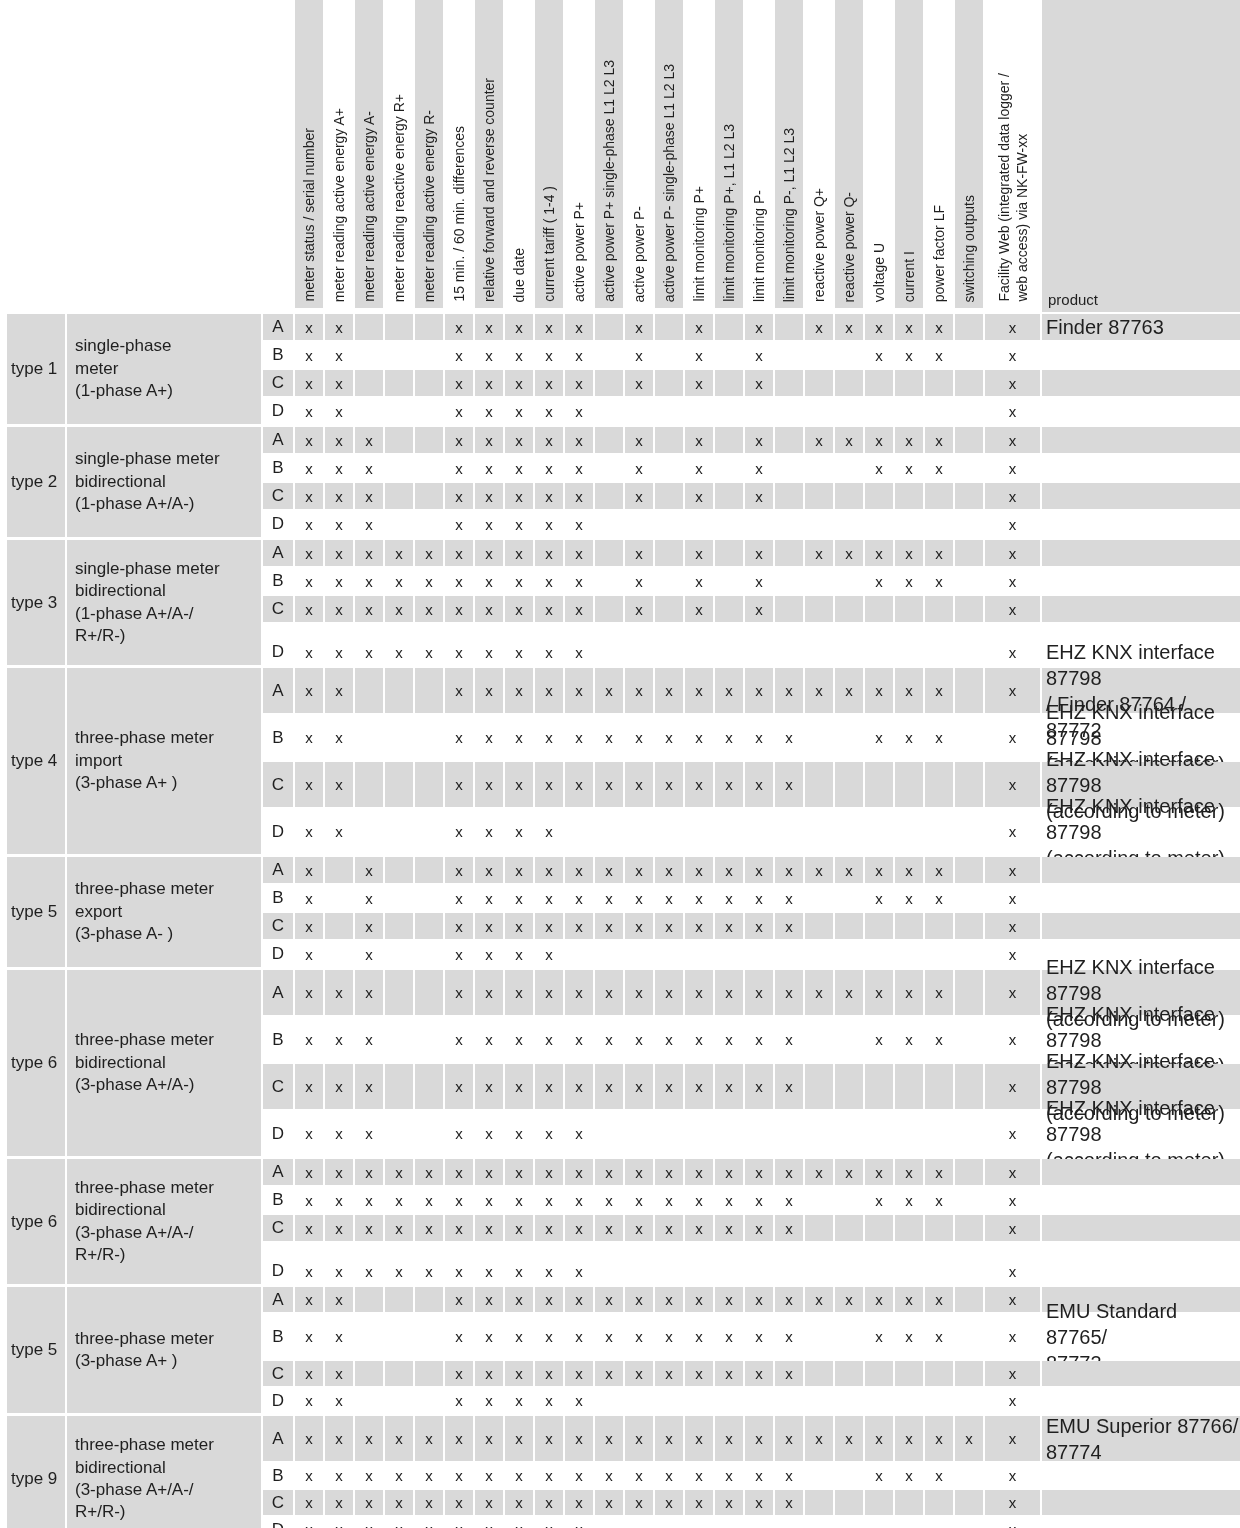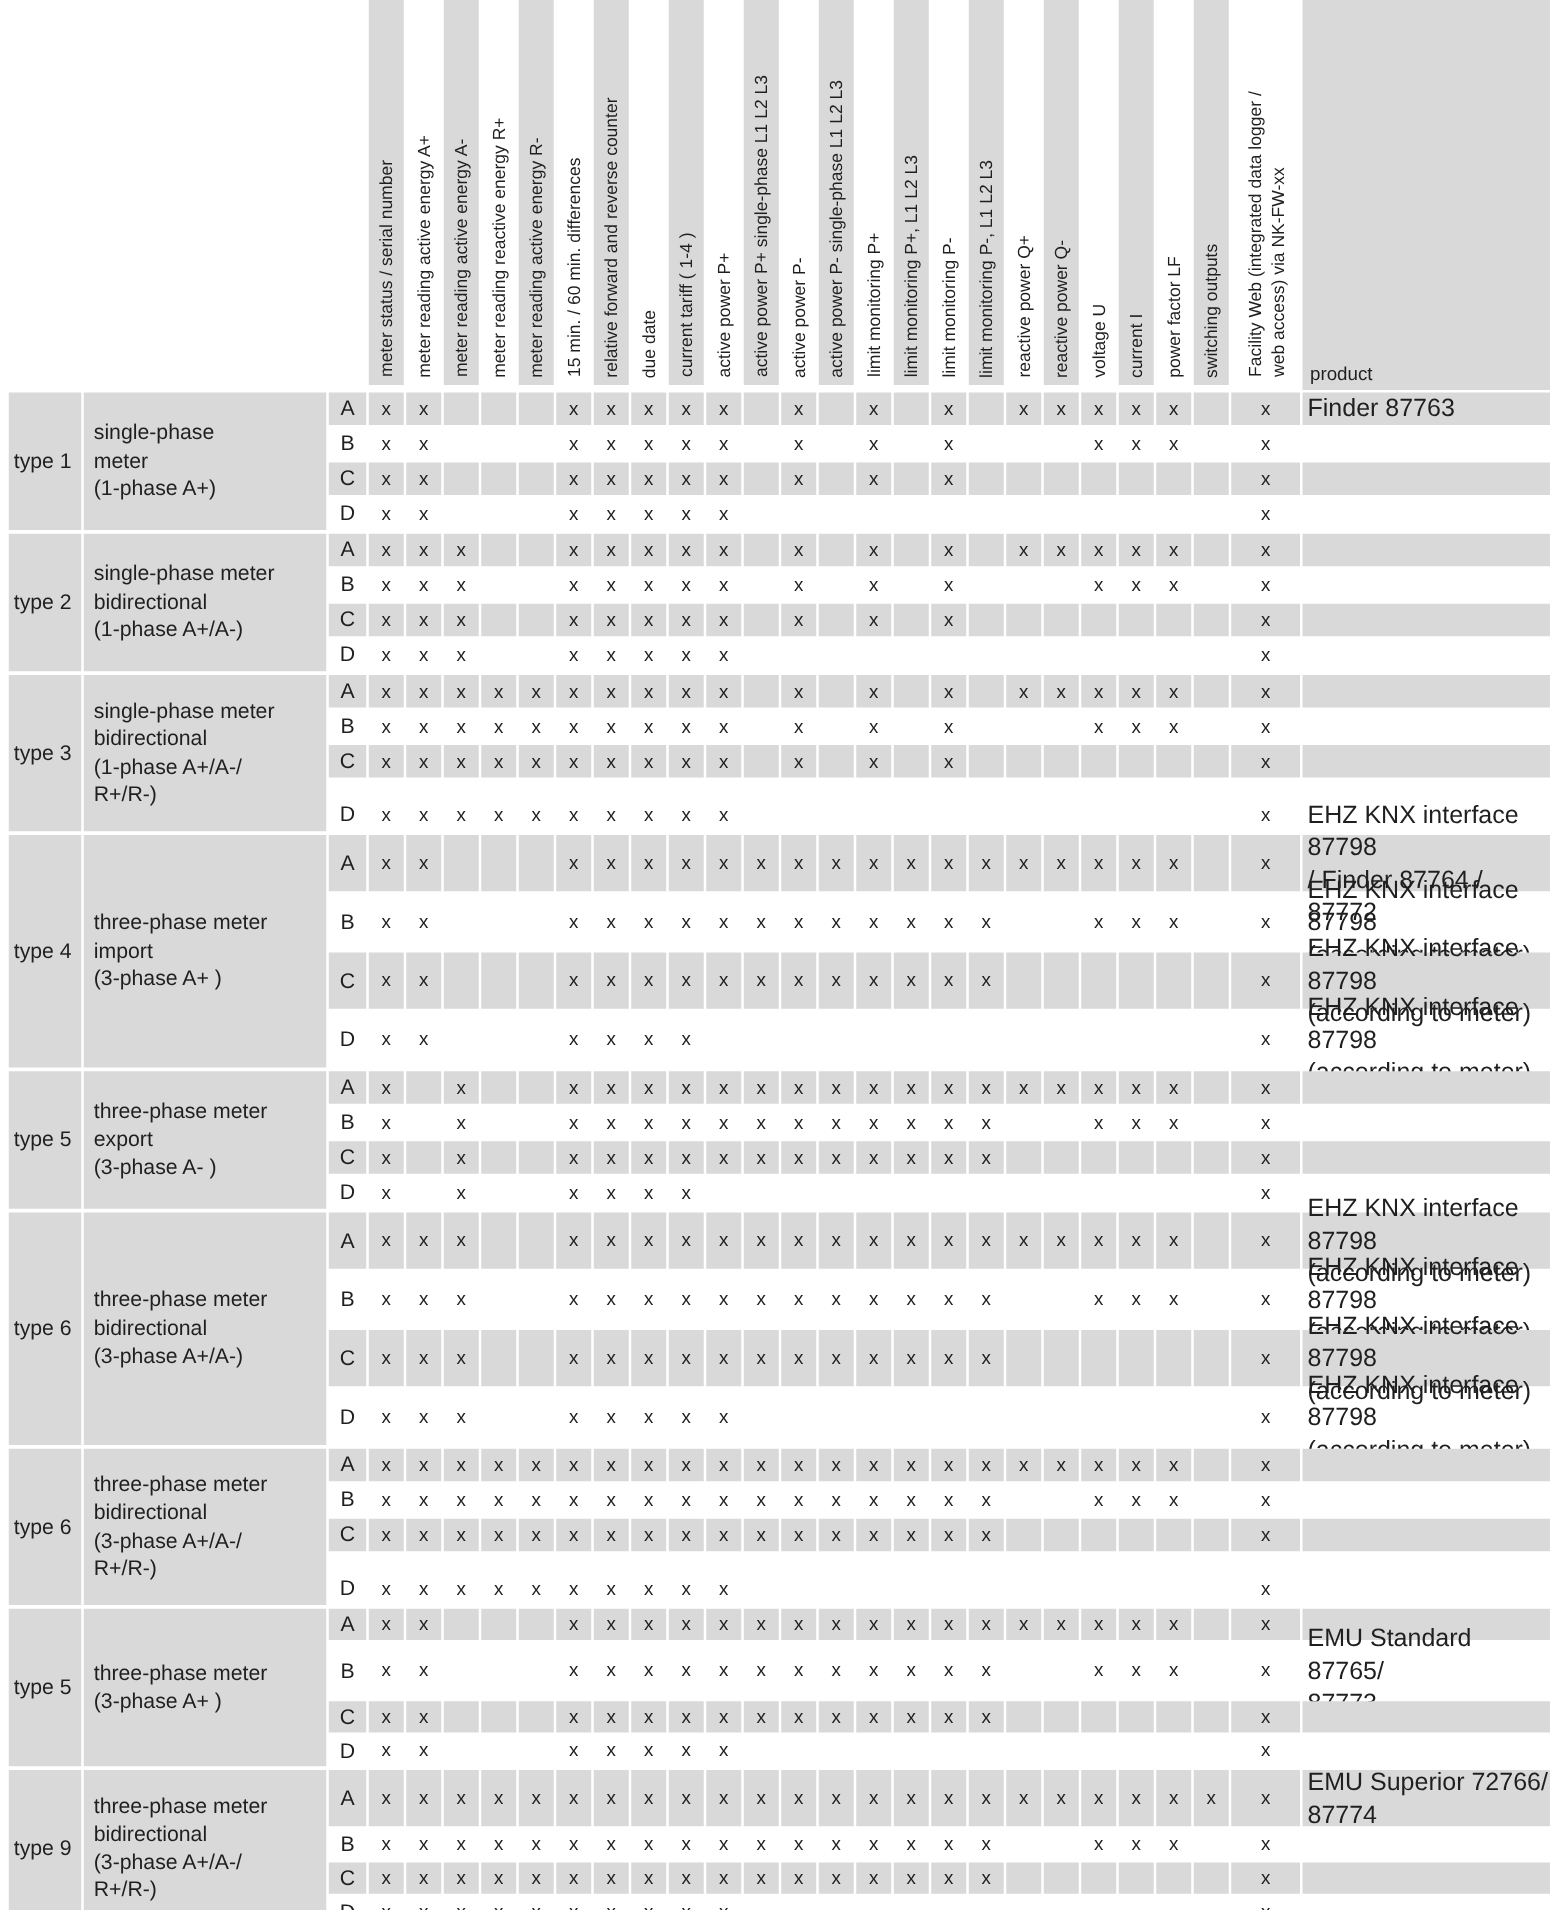--- a/index.html
+++ b/index.html
@@ -1054,21 +1054,21 @@
         <div class="mcell g" style="grid-area: 1 / 18;">x</div>
         <div class="mcell g" style="grid-area: 1 / 19;">x</div>
         <div class="mcell g" style="grid-area: 1 / 20;">x</div>
         <div class="mcell g" style="grid-area: 1 / 21;">x</div>
         <div class="mcell g" style="grid-area: 1 / 22;">x</div>
         <div class="mcell g" style="grid-area: 1 / 23;">x</div>
         <div class="mcell g" style="grid-area: 1 / 24;">x</div>
         <div class="mcell g" style="grid-area: 1 / 25;">x</div>
         <div class="mcell g" style="grid-area: 1 / 26;">x</div>
         <div class="mcell g" style="grid-area: 1 / 27;">x</div>
-        <div class="pcell g" style="grid-area: 1 / 28;">EMU Superior 72766/
+        <div class="pcell g" style="grid-area: 1 / 28;">EMU Superior 87766/
 87774</div>
         <div class="lcell" style="grid-area: 2 / 3;">B</div>
         <div class="mcell" style="grid-area: 2 / 4;">x</div>
         <div class="mcell" style="grid-area: 2 / 5;">x</div>
         <div class="mcell" style="grid-area: 2 / 6;">x</div>
         <div class="mcell" style="grid-area: 2 / 7;">x</div>
         <div class="mcell" style="grid-area: 2 / 8;">x</div>
         <div class="mcell" style="grid-area: 2 / 9;">x</div>
         <div class="mcell" style="grid-area: 2 / 10;">x</div>
         <div class="mcell" style="grid-area: 2 / 11;">x</div>

